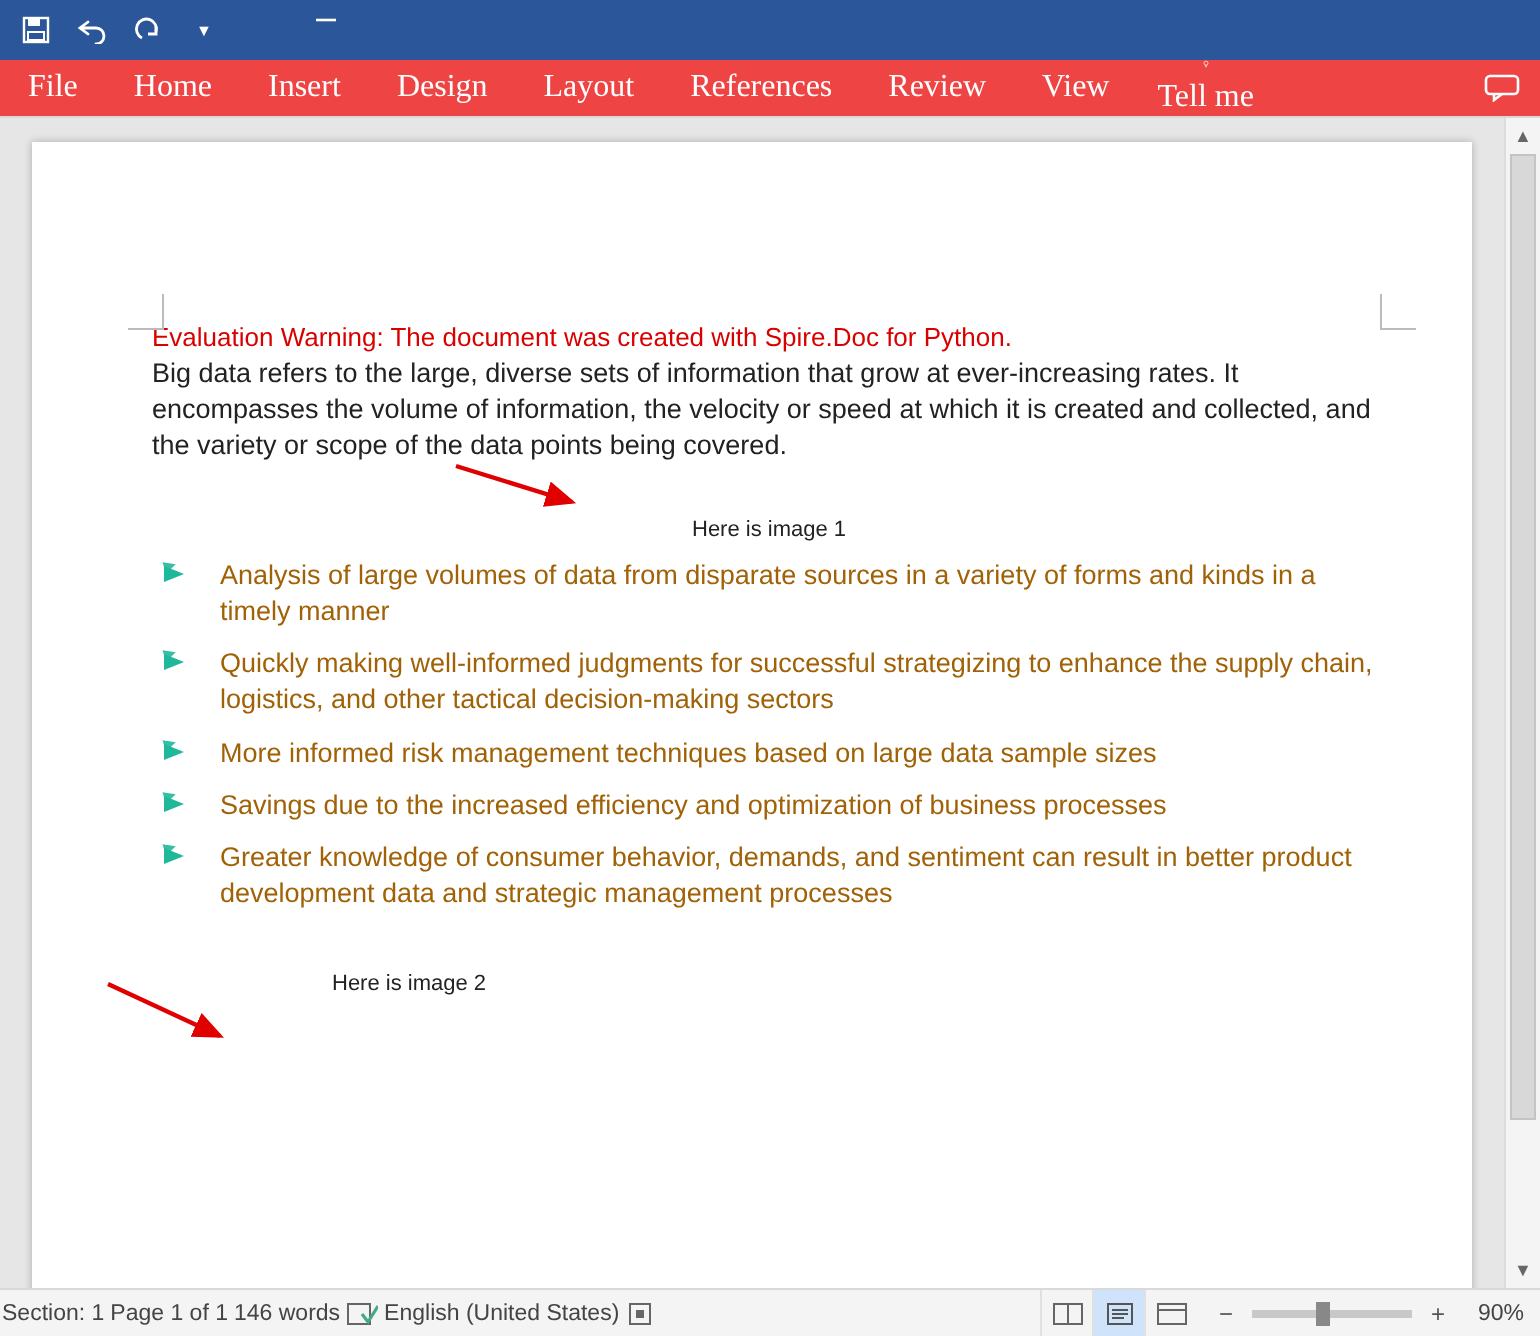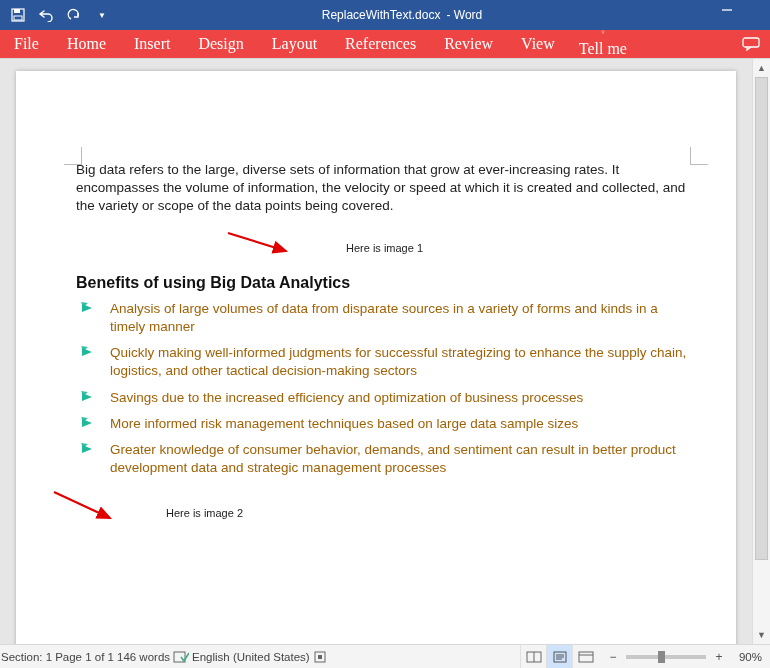--- a/index.html
+++ b/index.html
@@ -87,24 +87,20 @@
     <div class="qat-btn">
         <svg width="14" height="14" viewBox="0 0 14 14">
           <path d="M4 11 A5 5 0 1 1 11 8" fill="none" stroke="#fff" stroke-width="1.4"></path>
           <path d="M11 5 L11 9 L7 9" fill="none" stroke="#fff" stroke-width="1.4"></path>
         </svg>
       </div>
     <div class="qat-btn">
         <span class="ico" style="font-size:8px;color:#fff;">▼</span>
       </div>
   </div>
-  <div class="title">
-    <span>ReplaceWithText.docx</span>
-    <span>- Word</span>
-  </div>
   <div class="right">
     <div class="user">
       <span>jane.zhao</span>
       <span class="avatar">
           <svg width="14" height="14" viewBox="0 0 14 14">
             <circle cx="7" cy="5" r="3" fill="#bbb"></circle>
             <path d="M2 14 Q7 8 12 14" fill="#bbb"></path>
           </svg>
         </span>
     </div>
@@ -175,40 +171,40 @@
     </div>
 </div>
 <div class="sep-line"></div>
 
 <div class="workarea">
   <div class="page-wrap">
     <div class="page">
       <div class="crop-tl"></div>
       <div class="crop-tr"></div>
 
+      <div class="warn">Evaluation Warning: The document was created with Spire.Doc for Python.</div>
       <div class="para">Big data refers to the large, diverse sets of information that grow at ever-increasing rates. It encompasses the volume of information, the velocity or speed at which it is created and collected, and the variety or scope of the data points being covered.</div>
 
       <div class="arrow" style="left:210px; top:158px;">
         <svg width="70" height="30">
             <defs>
               <marker id="ah1" markerWidth="8" markerHeight="8" refX="6" refY="3" orient="auto">
                 <path d="M0,0 L7,3 L0,6 Z" fill="#e10000"></path>
               </marker>
             </defs>
             <line x1="2" y1="4" x2="60" y2="22" stroke="#e10000" stroke-width="2.2" marker-end="url(#ah1)"></line>
           </svg>
       </div>
       <div class="img-caption c1">Here is image 1</div>
 
-      <div class="heading">Benefits of using Big Data Analytics</div>
       <ul class="bullets">
         <li>Analysis of large volumes of data from disparate sources in a variety of forms and kinds in a timely manner</li>
         <li>Quickly making well-informed judgments for successful strategizing to enhance the supply chain, logistics, and other tactical decision-making sectors</li>
+        <li>More informed risk management techniques based on large data sample sizes</li>
         <li>Savings due to the increased efficiency and optimization of business processes</li>
-        <li>More informed risk management techniques based on large data sample sizes</li>
         <li>Greater knowledge of consumer behavior, demands, and sentiment can result in better product development data and strategic management processes</li>
       </ul>
 
       <div class="arrow" style="left:36px; top:417px;">
         <svg width="70" height="40">
             <defs>
               <marker id="ah2" markerWidth="8" markerHeight="8" refX="6" refY="3" orient="auto">
                 <path d="M0,0 L7,3 L0,6 Z" fill="#e10000"></path>
               </marker>
             </defs>

